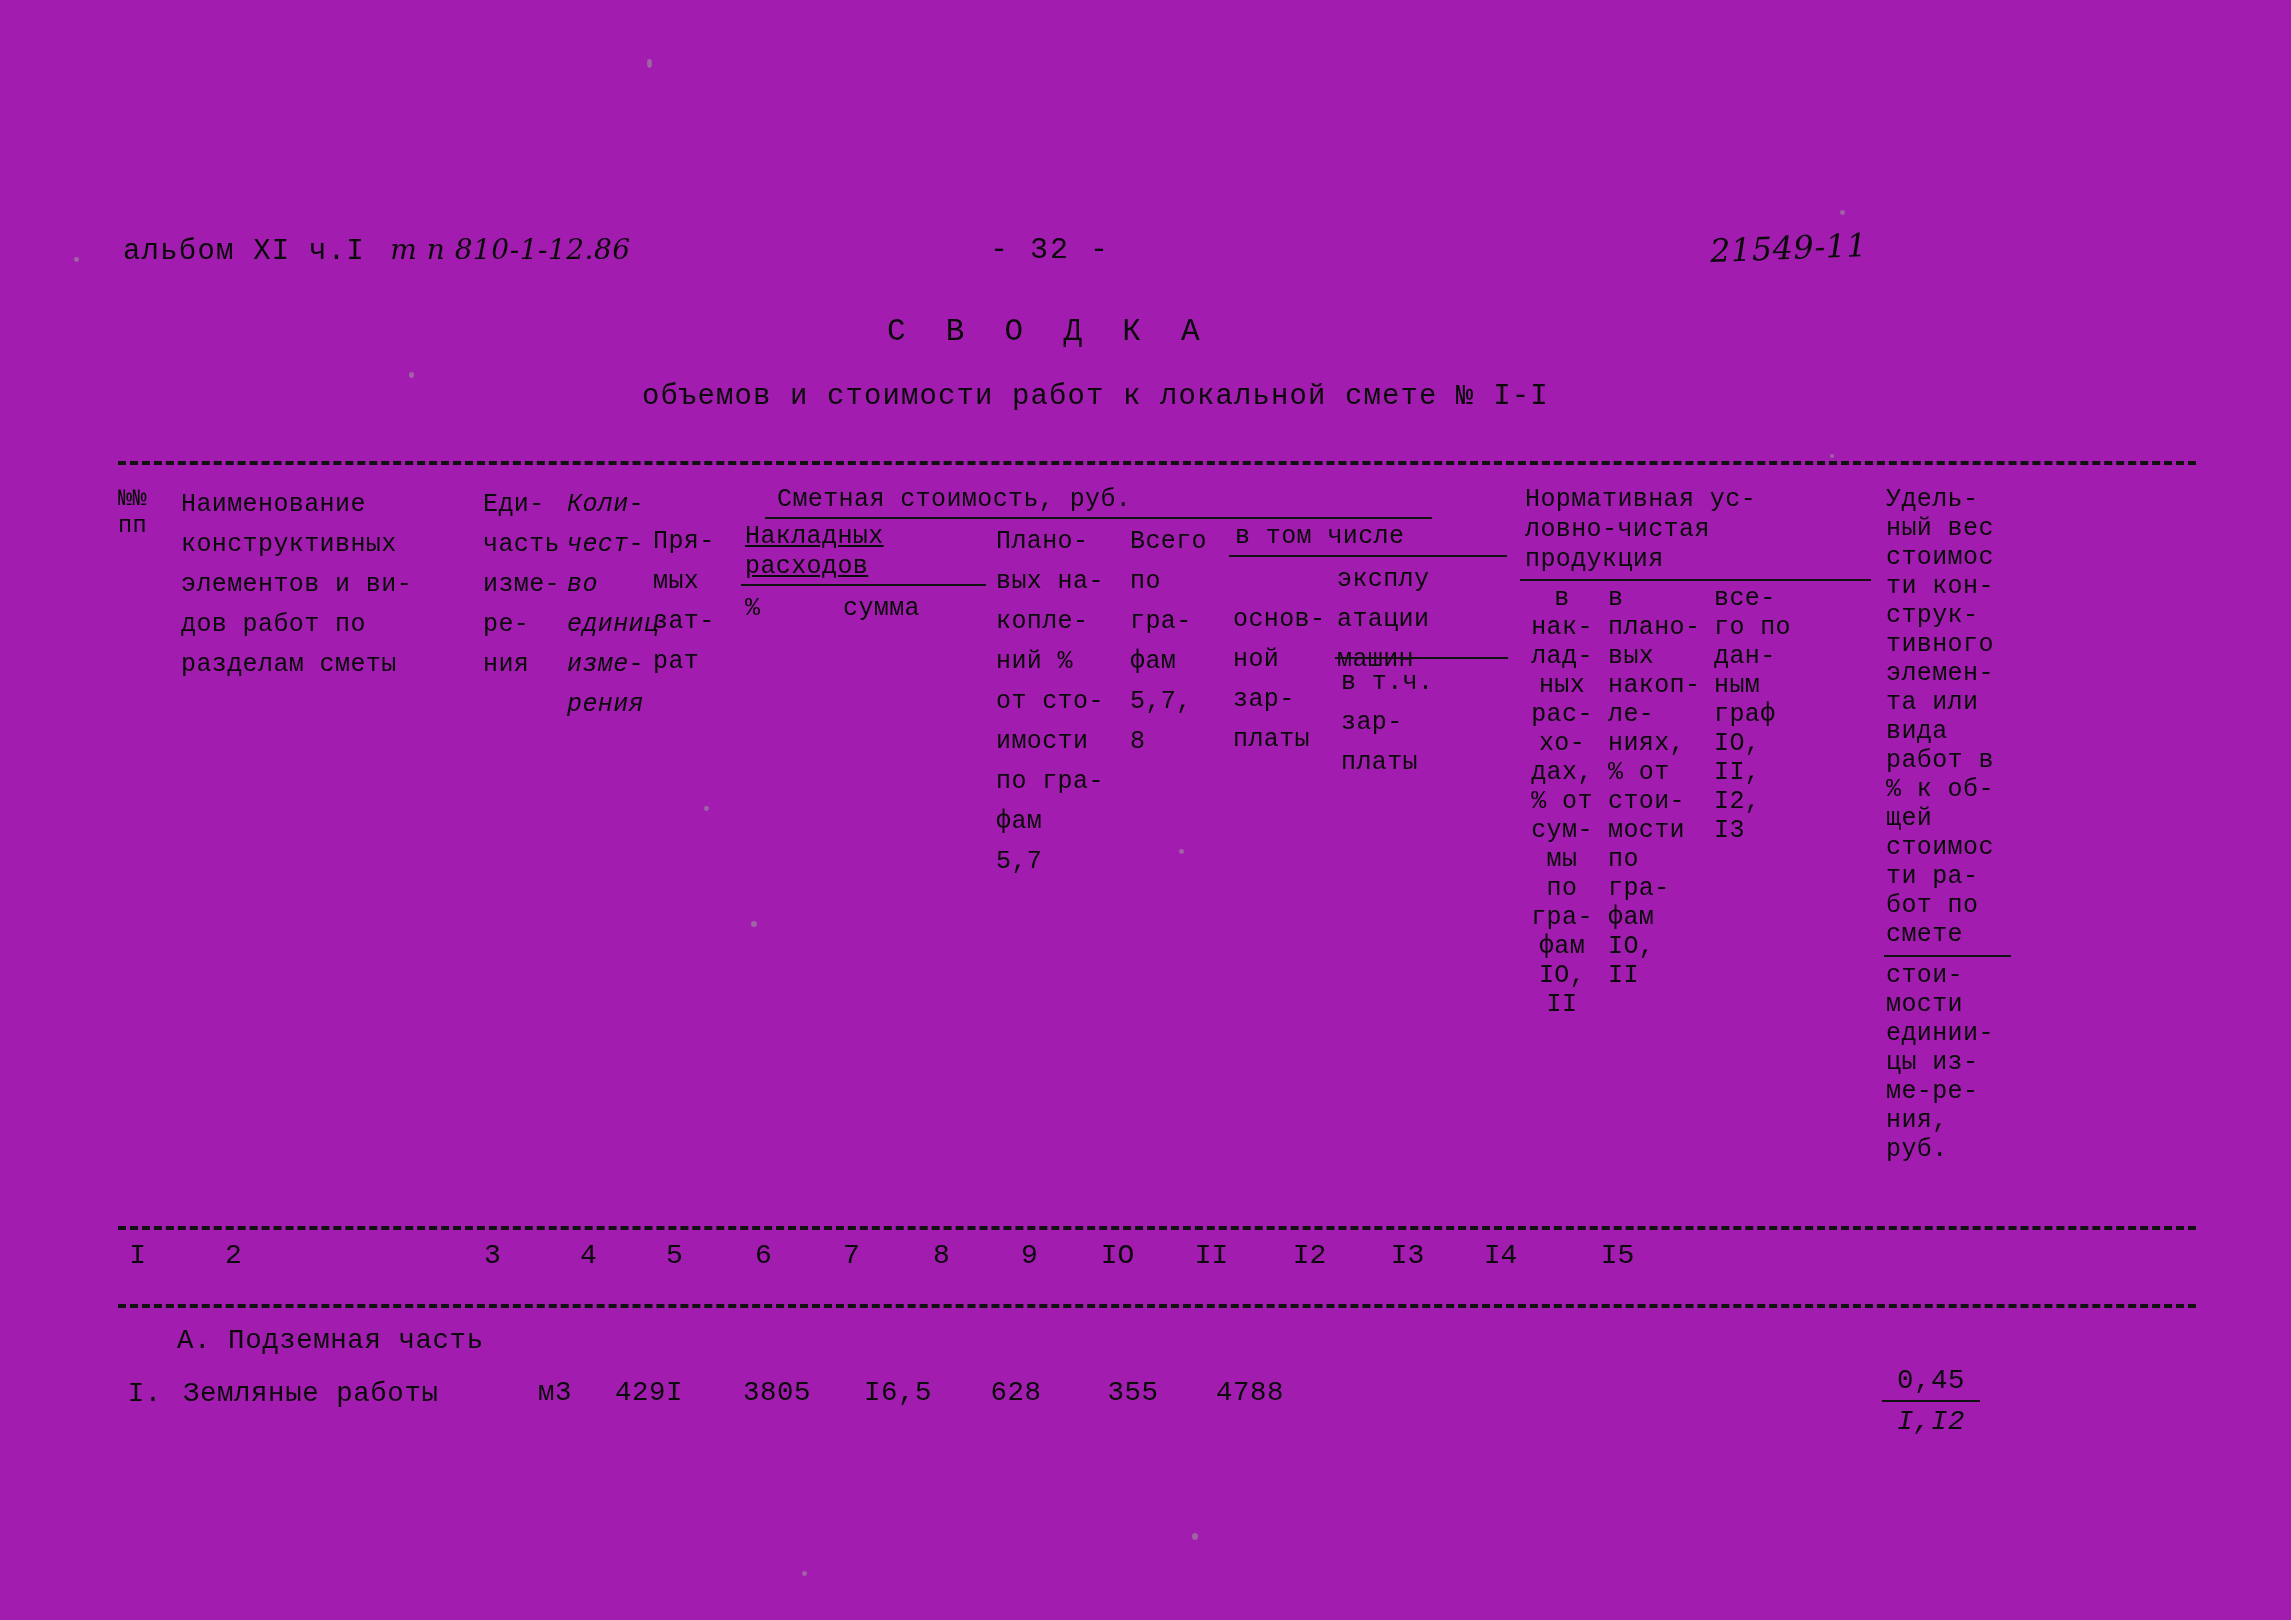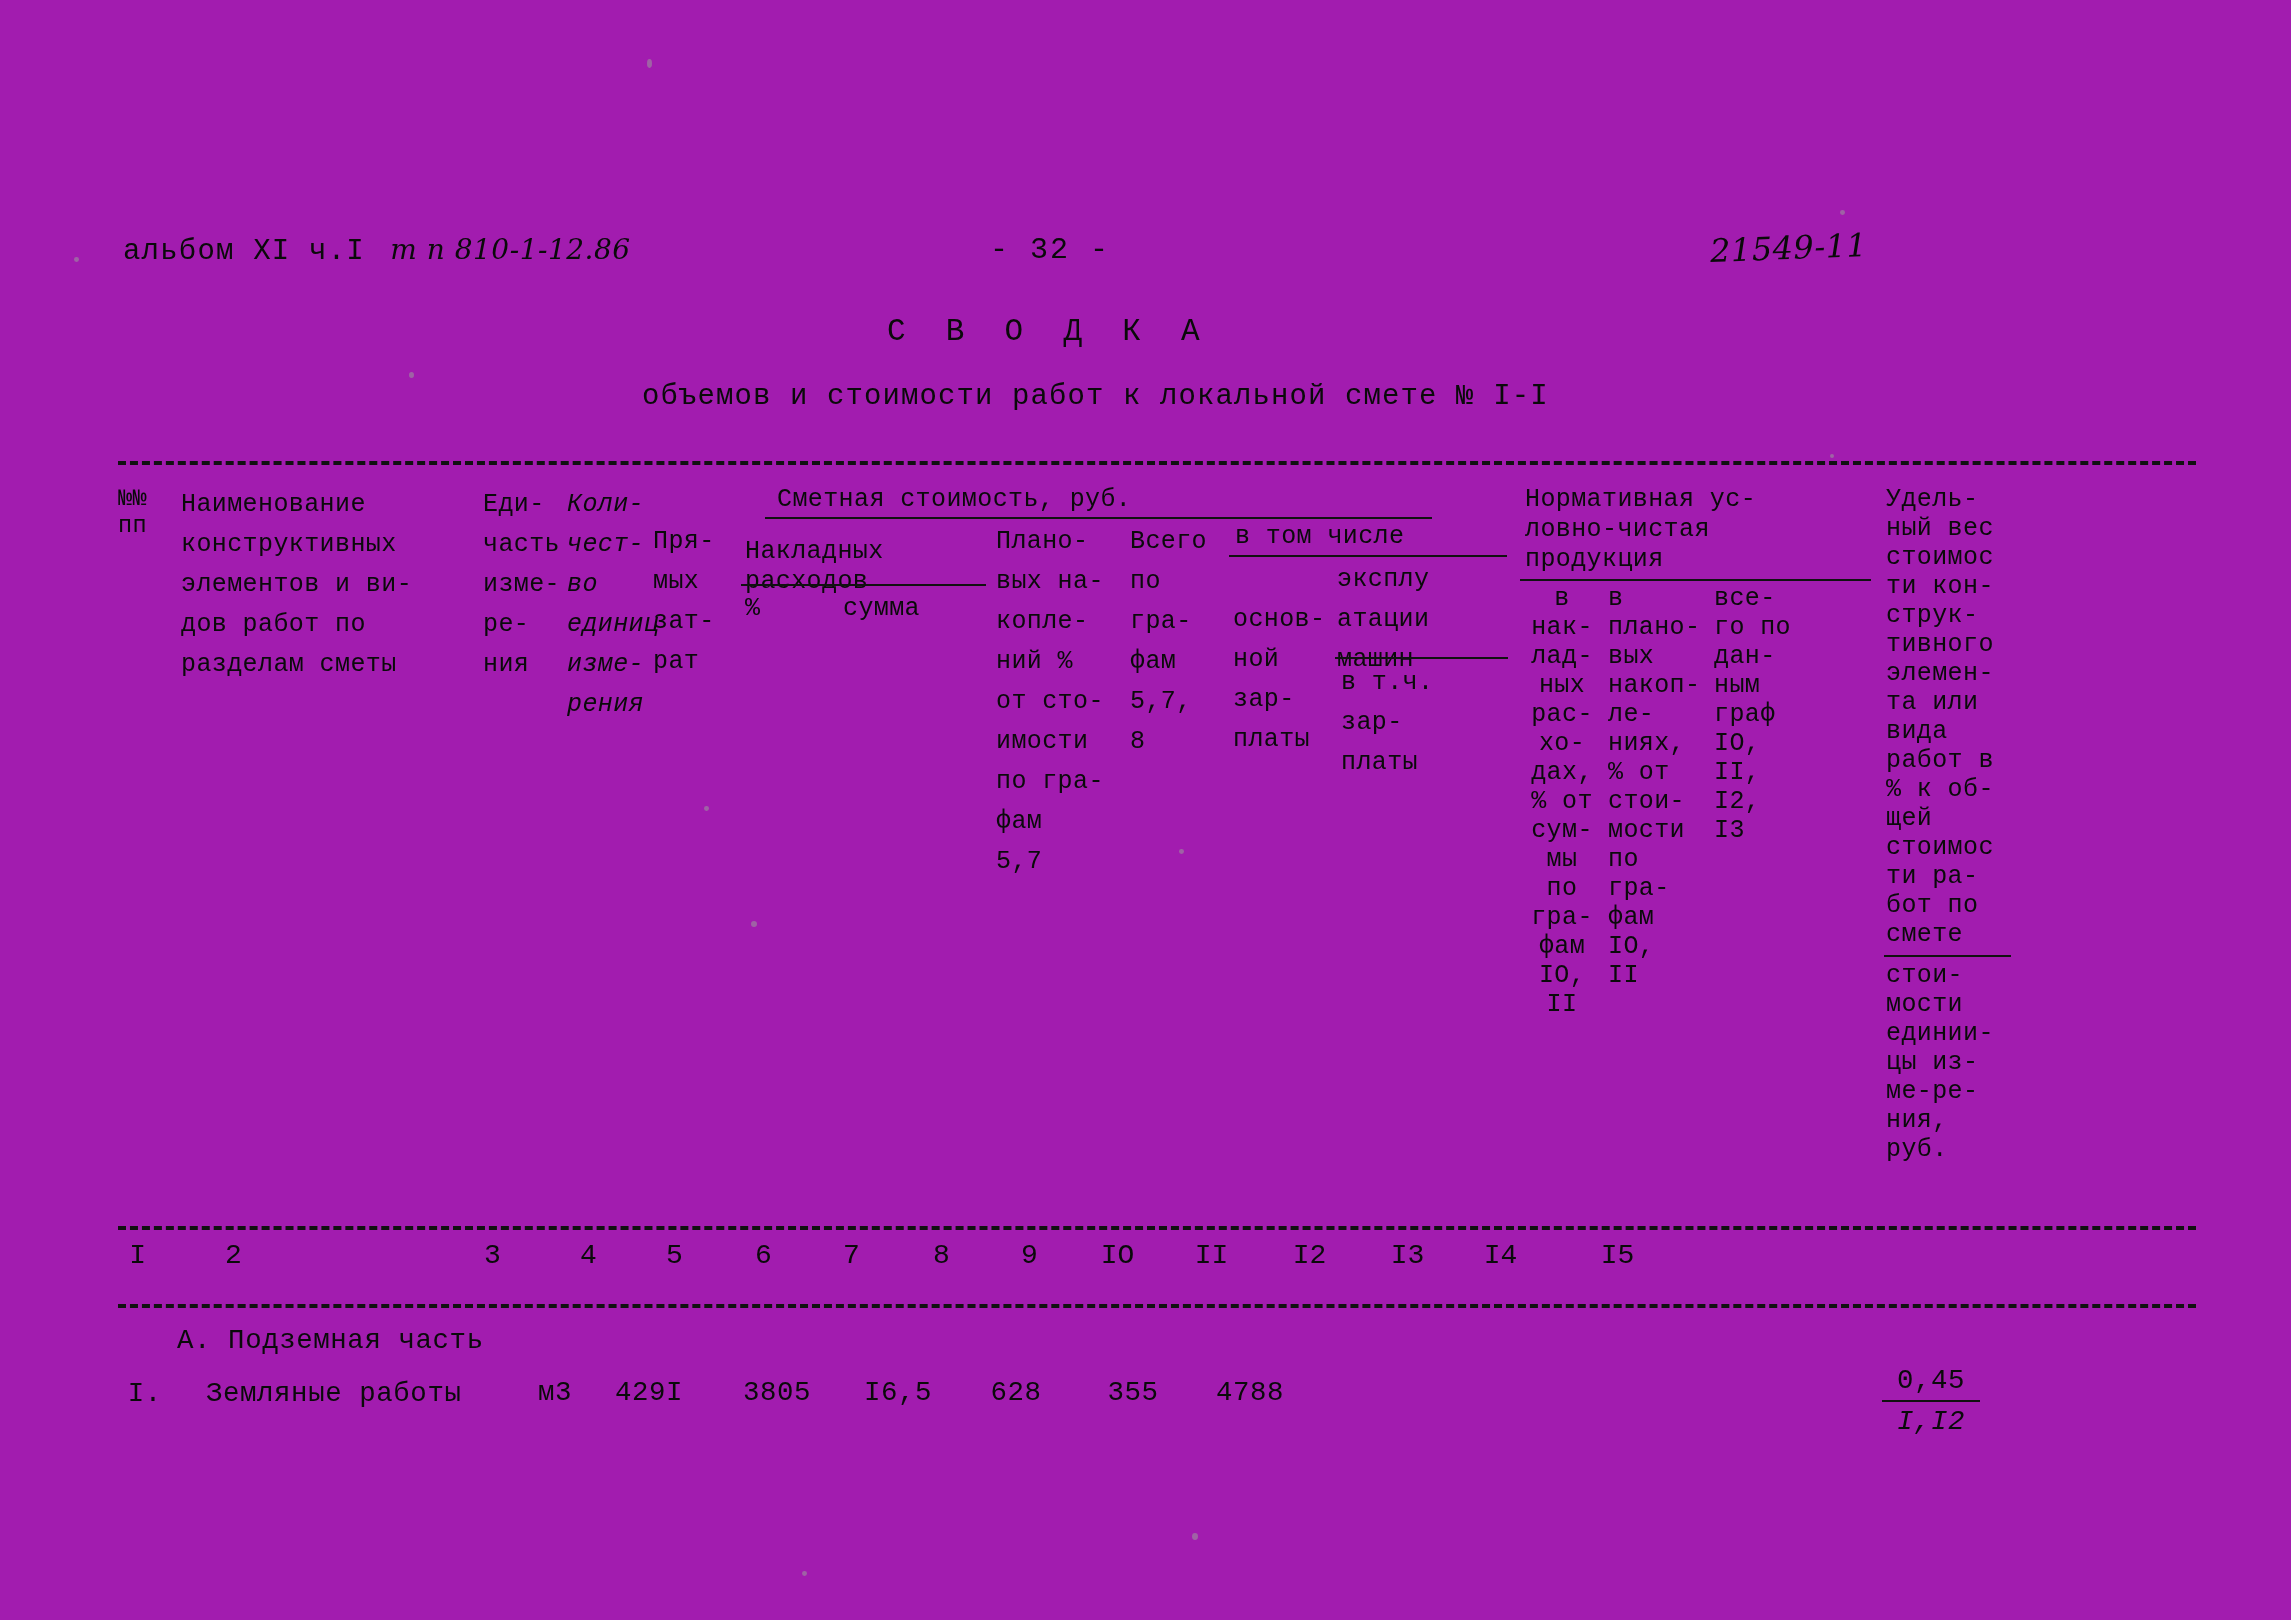--- a/index.html
+++ b/index.html
@@ -224,21 +224,21 @@
 рения</div>
 
     <div class="grp" style="left:659px; top:23.5px; width:510px;">Сметная стоимость, руб.</div>
     <div class="grp-underline" style="left:647px; top:56px; width:667px;"></div>
 
     <div class="hdr" style="left:535px; top:61px; width:80px;">Пря-
 мых
 зат-
 рат</div>
 
-    <div class="grp" style="left:627px; top:76px; width:235px;">Накладных
+    <div class="grp" style="left:627px; top:61px; width:235px;text-decoration:underline;">Накладных
 расходов</div>
     <div class="grp-underline" style="left:623px; top:123px; width:245px;"></div>
     <div class="hdr" style="left:627px; top:128px; width:39px;">%</div>
     <div class="hdr" style="left:725px; top:128px; width:118px;">сумма</div>
 
     <div class="hdr" style="left:878px; top:61px; width:118px;">Плано-
 вых на-
 копле-
 ний %
 от сто-
@@ -354,21 +354,21 @@
     <div class="colnum" style="left:1064px;width:59px;">II</div>
     <div class="colnum" style="left:1162px;width:59px;">I2</div>
     <div class="colnum" style="left:1260px;width:59px;">I3</div>
     <div class="colnum" style="left:1353px;width:59px;">I4</div>
     <div class="colnum" style="left:1470px;width:59px;">I5</div>
 
     <div class="rowtext sec-label">А. Подземная часть</div>
 
     <div class="rowtext row1-label">
       <span>I.</span>
-      <span style="margin-left:27px;">Земляные работы</span>
+      <span style="margin-left:4px;">Земляные работы</span>
     </div>
 
     <div class="cellval" style="left:398px; width:78px;">м3</div>
     <div class="cellval" style="left:482px; width:98px;">429I</div>
     <div class="cellval" style="left:610px; width:98px;">3805</div>
     <div class="cellval" style="left:731px; width:98px;">I6,5</div>
     <div class="cellval" style="left:855px; width:86px;">628</div>
     <div class="cellval" style="left:972px; width:86px;">355</div>
     <div class="cellval" style="left:1078px;width:108px;">4788</div>
 

